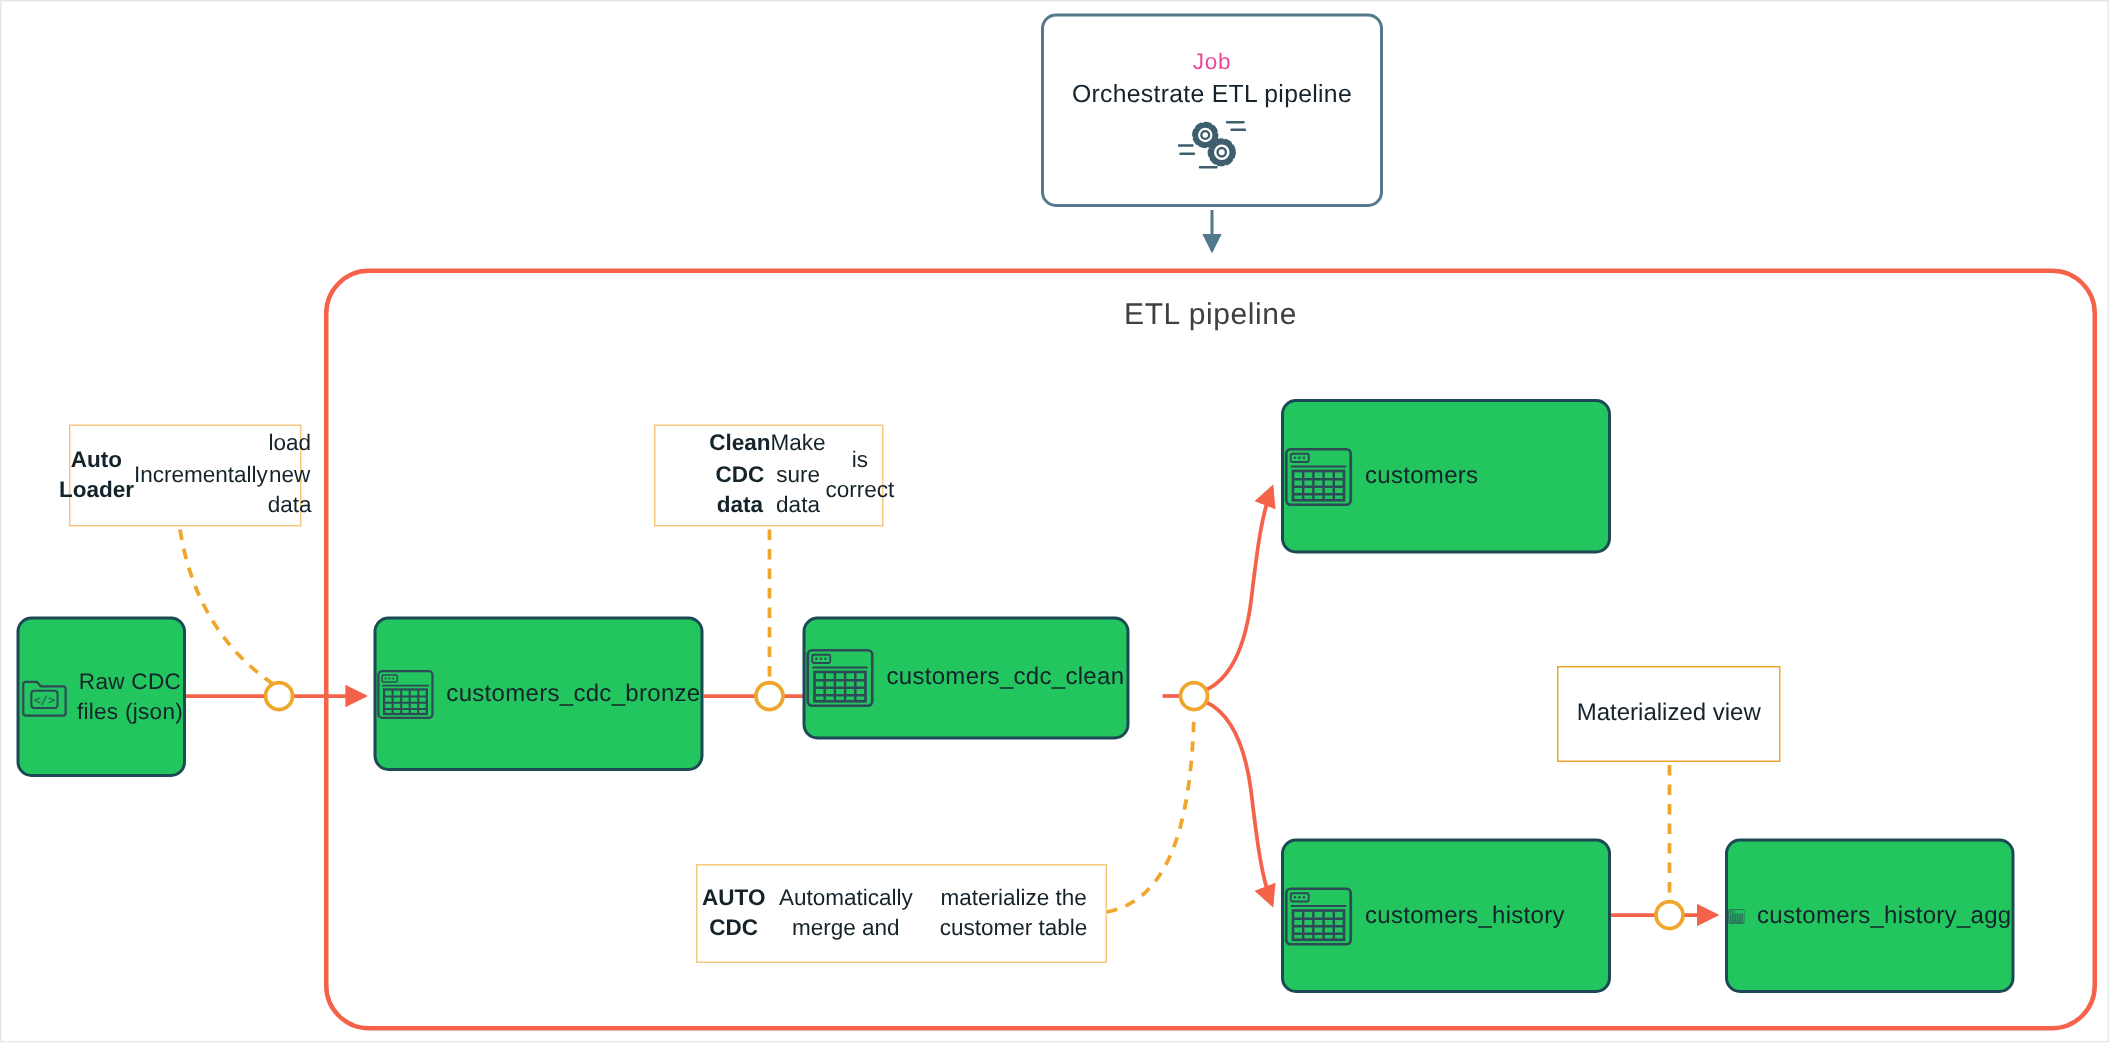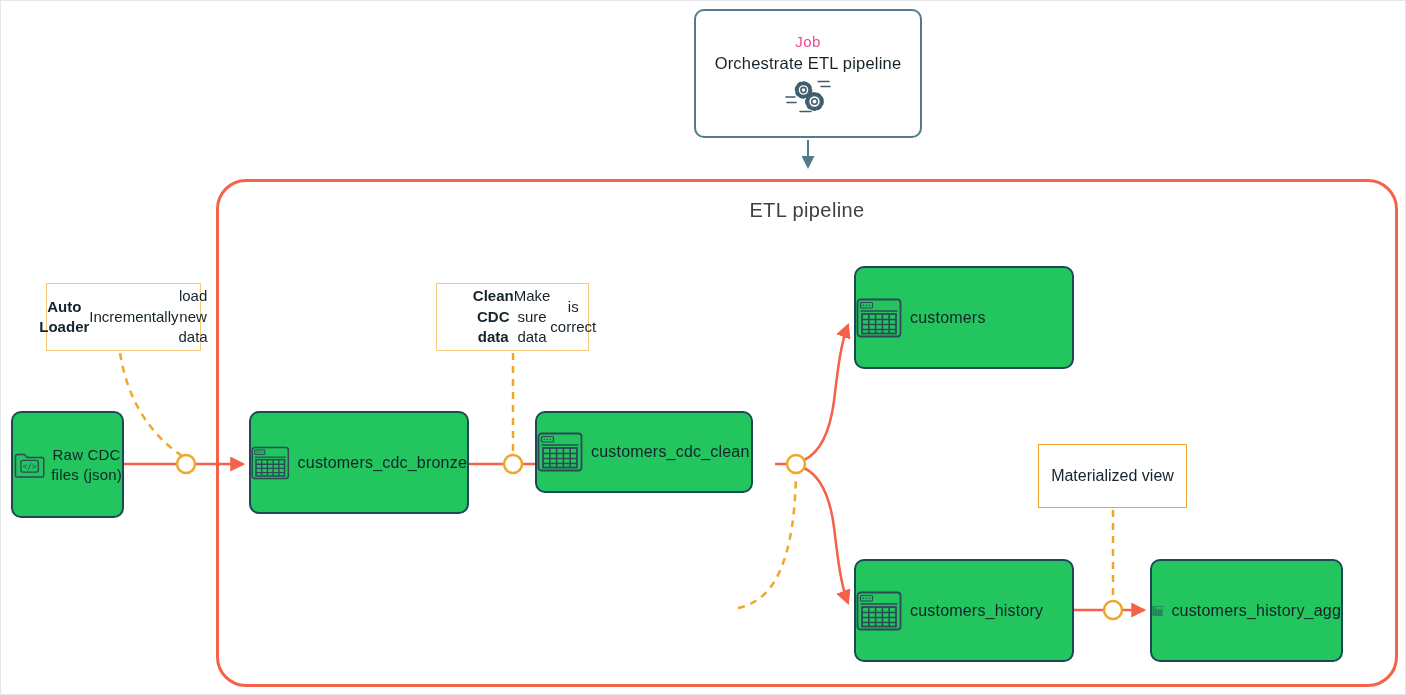--- a/index.html
+++ b/index.html
@@ -201,18 +201,23 @@
     <div>Incrementally</div>
     <div>load new data</div>
   </div>
 
   <div class="annot" id="annot-clean-cdc">
     <div class="annot-title">Clean CDC data</div>
     <div>Make sure data</div>
     <div>is correct</div>
   </div>
 
+  <div class="annot" id="annot-auto-cdc">
+    <div class="annot-title">AUTO CDC</div>
+    <div>Automatically merge and</div>
+    <div>materialize the customer table</div>
+  </div>
 
   <div class="annot amber" id="annot-mat-view">
     <div>Materialized view</div>
   </div>
 
 </div>
 
 </body></html>

